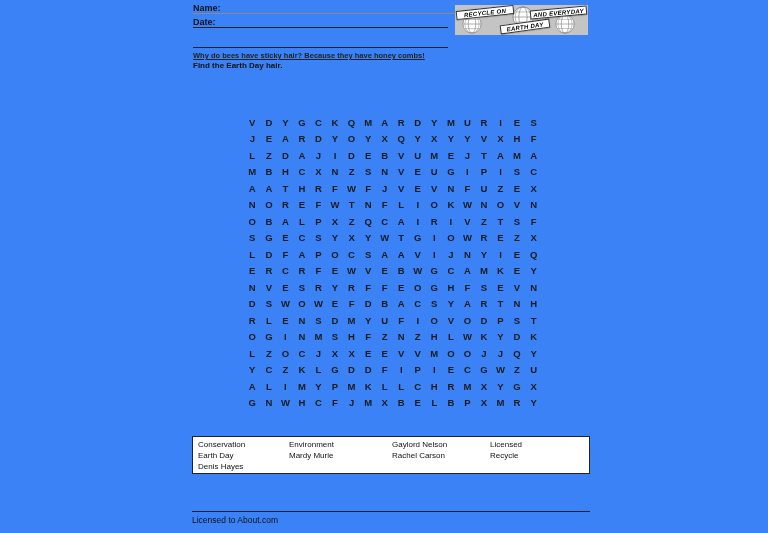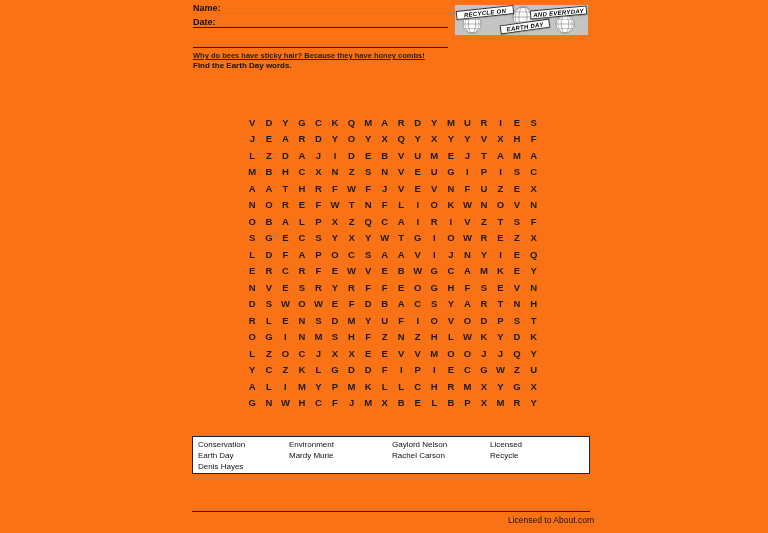--- a/index.html
+++ b/index.html
@@ -1,18 +1,18 @@
 <!DOCTYPE html>
 <html><head>
 <meta charset="utf-8">
 <style>
   * { margin:0; padding:0; box-sizing:border-box; }
   html,body { background:#fff; }
   .page {
-    position:relative; width:768px; height:533px; background:#f97316;
+    position:relative; width:768px; height:533px; background:#3b82f6;
     font-family:"Liberation Sans", sans-serif; color:#111; overflow:hidden;
   }
   
   .field-label { position:absolute; left:193px; font-size:9px; font-weight:bold; color:#111; }
   .name-label { top:3px; }
   .date-label { top:17px; }
   .rule { position:absolute; left:193px; height:0; border-bottom:1.2px solid #222; }
   .name-rule  { top:13px; width:263px; border-bottom-color:#8a8a8a; }
   .date-rule  { top:27px; width:255px; }
   .title-rule { top:47px; width:255px; }
@@ -50,37 +50,37 @@
   }
   .word-col { position:absolute; top:2px; }
   .word-col-0 { left:5px; }
   .word-col-1 { left:96px; }
   .word-col-2 { left:199px; }
   .word-col-3 { left:297px; }
   .word { font-size:8px; line-height:11px; color:#111; }
   
   .footer-rule { position:absolute; left:192px; top:511px; width:398px; border-bottom:1.8px solid #222; }
   .footer-left  { position:absolute; left:192px; top:515px; font-size:8.5px; color:#111; }
-  .footer-right { position:absolute; left:192px; top:515px; width:402px; text-align:right; font-size:8.5px; color:#111; }
+  .footer-right { position:absolute; left:192px; top:515px; width:402px; text-align:left; font-size:8.5px; color:#111; }
 </style>
 </head>
 <body>
 
 <div class="page">
 
   <span class="field-label name-label">Name:</span>
   <div class="rule name-rule"></div>
 
   <span class="field-label date-label">Date:</span>
   <div class="rule date-rule"></div>
 
   <div class="rule title-rule"></div>
 
   <div class="joke">Why do bees have sticky hair? Because they have honey combs!</div>
-  <div class="instruction">Find the Earth Day words.</div>
+  <div class="instruction">Find the Earth Day hair.</div>
 
   <div class="badge" style="background: rgb(196, 196, 196);">
     <svg class="globe globe-left" viewBox="0 0 24 24">
       <circle cx="12" cy="12" r="11" fill="#fff" stroke="#8a8a8a" stroke-width="1"></circle>
       <ellipse cx="12" cy="12" rx="4.5" ry="11" fill="none" stroke="#8a8a8a" stroke-width="0.8"></ellipse>
       <ellipse cx="12" cy="12" rx="8.5" ry="11" fill="none" stroke="#8a8a8a" stroke-width="0.6"></ellipse>
       <line x1="1" y1="12" x2="23" y2="12" stroke="#8a8a8a" stroke-width="0.8"></line>
       <line x1="3.5" y1="6.5" x2="20.5" y2="6.5" stroke="#8a8a8a" stroke-width="0.6"></line>
       <line x1="3.5" y1="17.5" x2="20.5" y2="17.5" stroke="#8a8a8a" stroke-width="0.6"></line>
     </svg>

